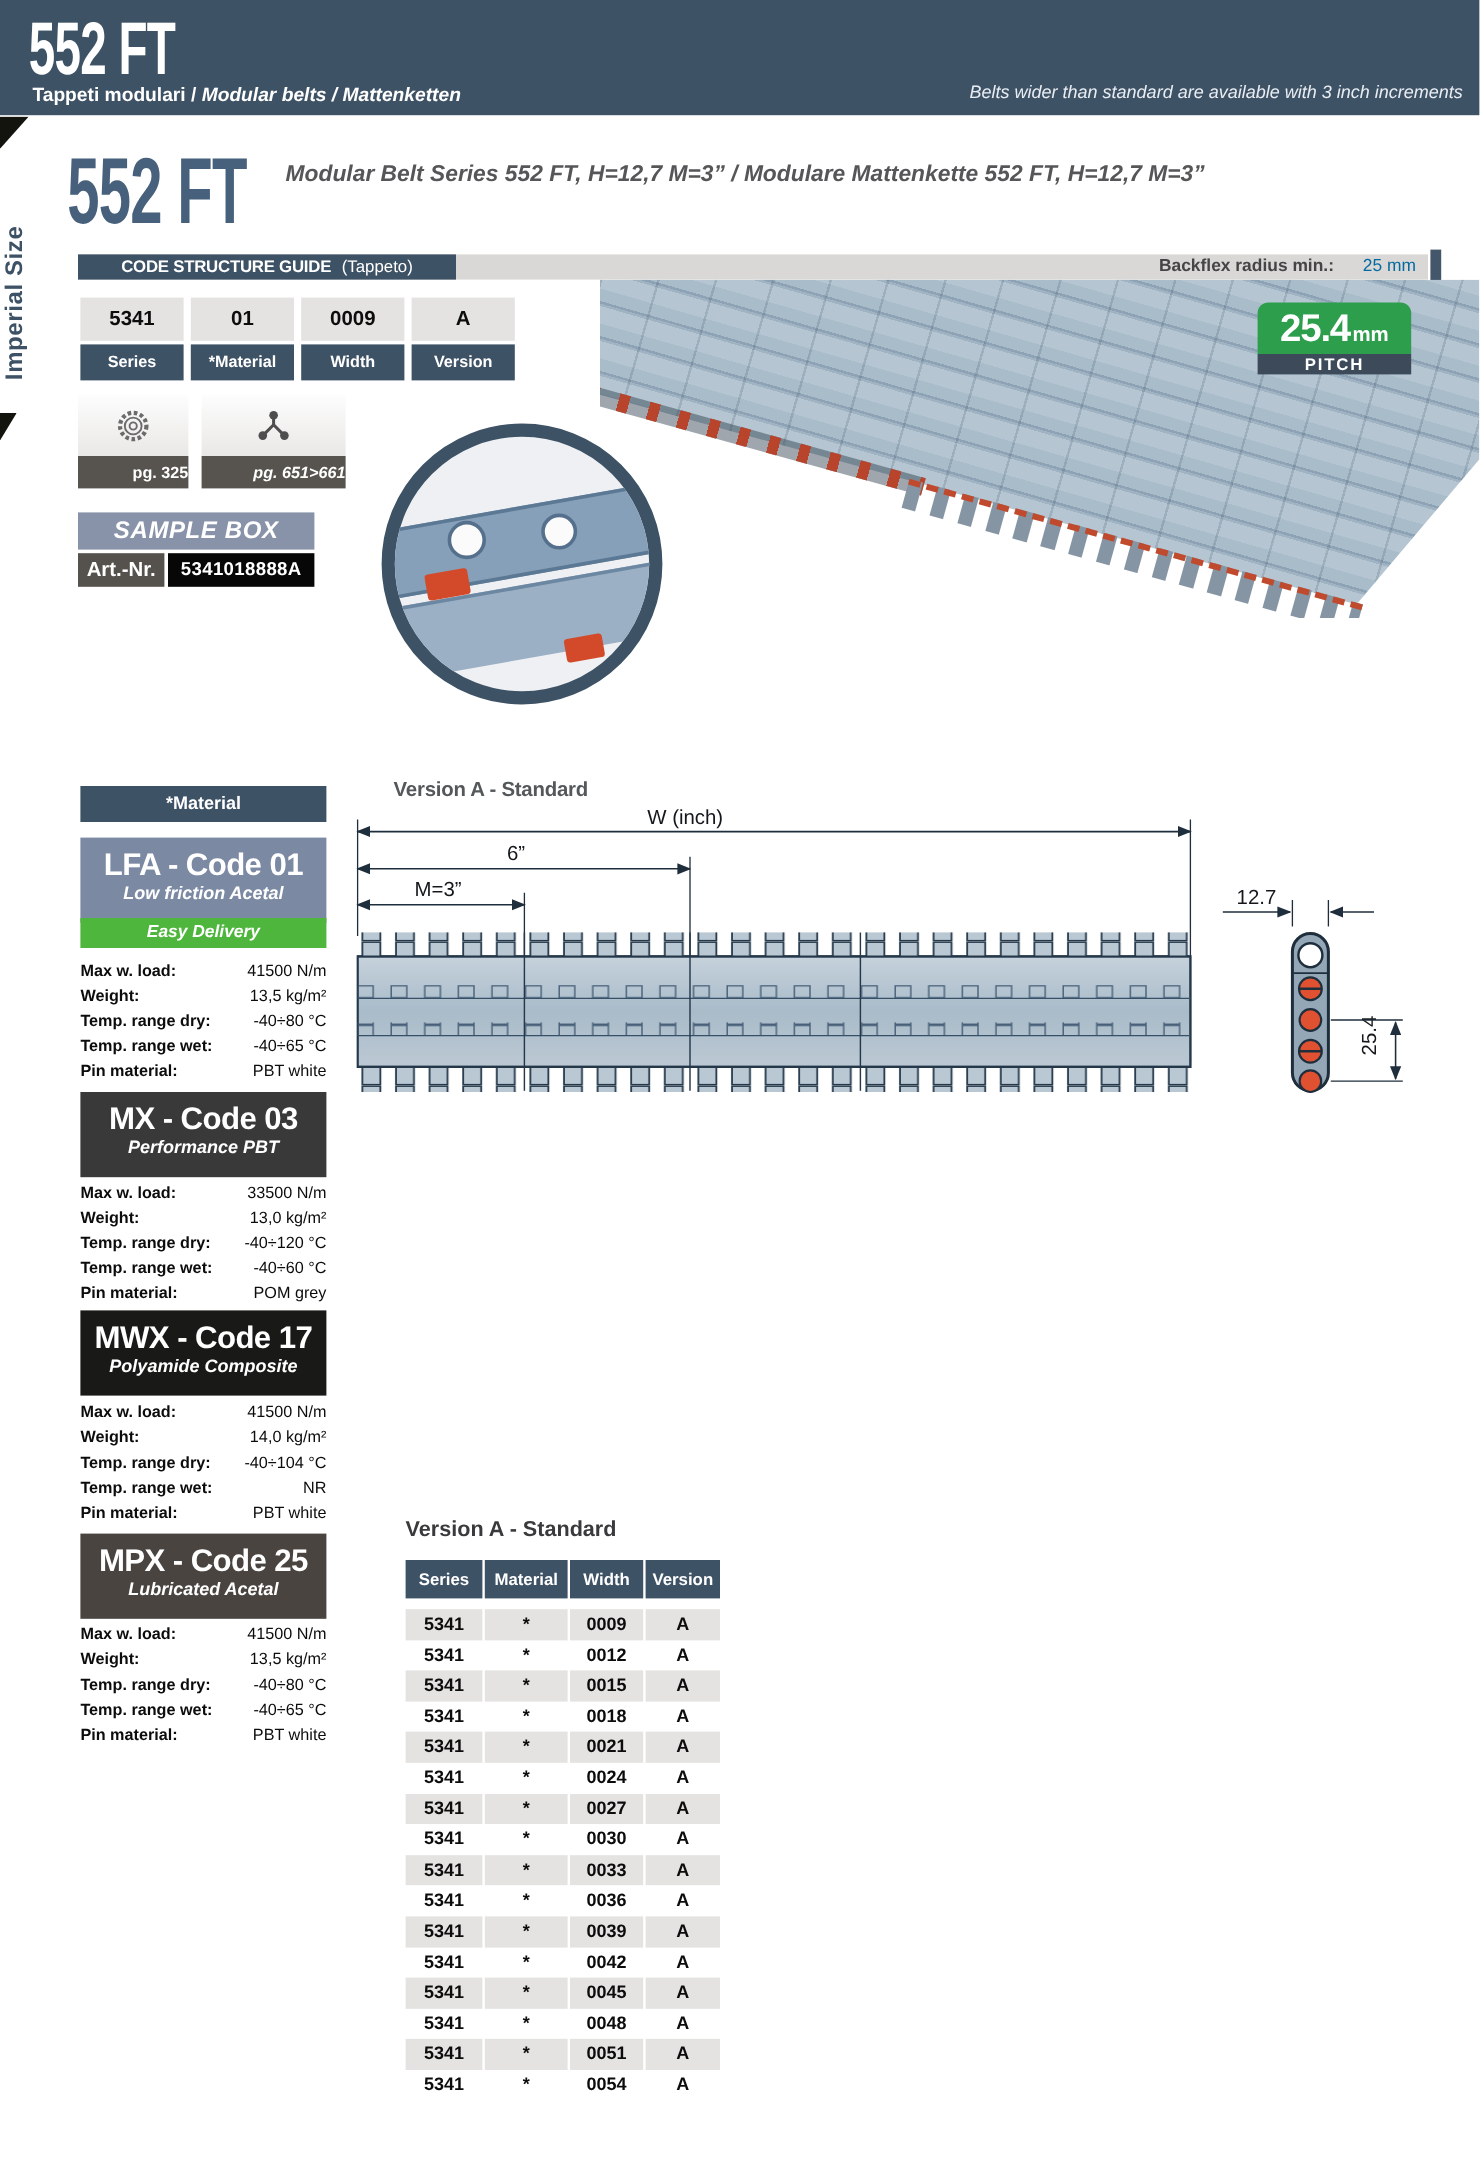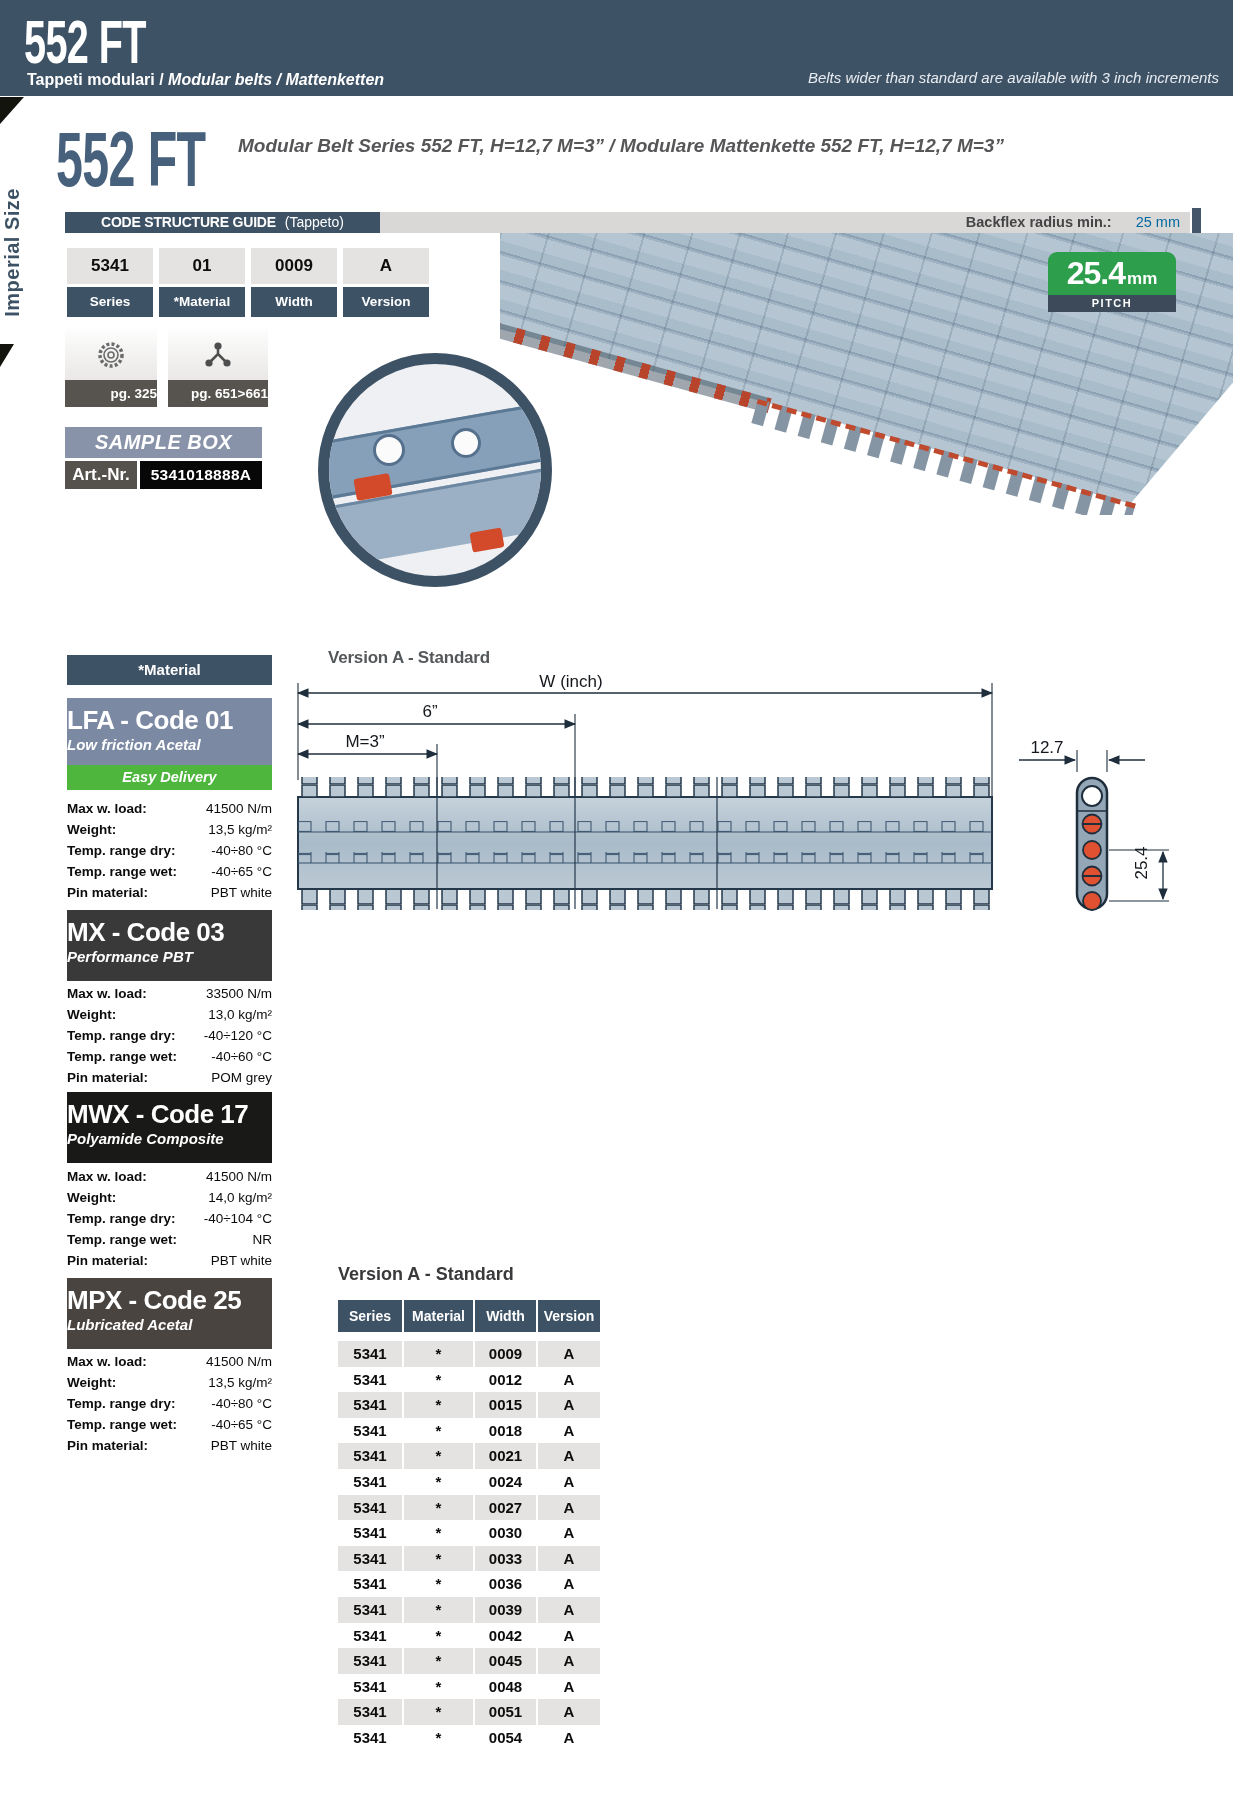--- a/index.html
+++ b/index.html
@@ -38,21 +38,21 @@
   
   .code-cells{position:absolute;left:67px;top:248px;display:flex;gap:6px;}
   .code-cell{width:86px;}
   .code-value{height:36px;background:#e4e3e1;color:#0d0d0d;font-weight:bold;font-size:17px;
     text-align:center;line-height:36px;}
   .code-label{margin-top:3px;height:30px;background:#3e5266;color:#fff;font-weight:bold;font-size:13.5px;
     text-align:center;line-height:30px;}
   
   .ref-box{position:absolute;top:329px;}
   .rb1{left:65px;width:92px;}
-  .rb2{left:168px;width:100px;}
+  .rb2{left:168px;width:120px;font-style:italic;}
   .ref-icon{height:51px;display:flex;align-items:center;justify-content:center;
     background:linear-gradient(#fdfdfd,#e9e8e6);}
   .ref-label{height:27px;background:#57544f;color:#ffffff;font-weight:bold;font-size:13.5px;
     text-align:right;line-height:27px;}
   
   .sample-bar{position:absolute;left:65px;top:427px;width:197px;height:31px;background:#8893a9;
     color:#fff;font-style:italic;font-weight:bold;font-size:20px;text-align:center;line-height:31px;letter-spacing:.5px;}
   .art-row{position:absolute;left:65px;top:461px;width:197px;height:28px;display:flex;}
   .art-label{width:72px;background:#55524d;color:#fff;font-weight:bold;font-size:17px;text-align:center;line-height:28px;}
   .art-value{flex:1;margin-left:3px;background:#070707;color:#fff;font-weight:bold;font-size:15.5px;
@@ -81,26 +81,26 @@
   .h2{left:122px;top:64px;width:24px;height:24px;}
   .mag-pin{position:absolute;background:#d34a2a;border-radius:3px;transform:rotate(-10deg);}
   .p1{left:26px;top:112px;width:36px;height:22px;}
   .p2{left:142px;top:166px;width:32px;height:20px;}
   
   .pitch-badge{position:absolute;left:1048px;top:252px;width:128px;}
   .badge-green{height:43px;background:#2d9e4b;border-radius:9px 9px 0 0;color:#fff;text-align:center;
     line-height:43px;white-space:nowrap;}
   .badge-green .bv{font-weight:bold;font-size:32px;letter-spacing:-1px;}
   .badge-green .bu{font-weight:bold;font-size:17px;margin-left:2px;}
-  .badge-pitch{height:17px;background:#3c4a5a;color:#fff;font-weight:bold;font-size:11px;
+  .badge-pitch{height:17px;background:#3c4a5a;color:#fff;font-weight:bold;font-size:14px;
     letter-spacing:1.5px;text-align:center;line-height:17px;}
   
   .mat-header{position:absolute;left:67px;top:655px;width:205px;height:30px;background:#3e5266;color:#fff;
     font-weight:bold;font-size:15px;text-align:center;line-height:30px;}
-  .mat-hdr{position:absolute;left:67px;width:205px;height:64px;color:#fff;padding-top:7px;box-sizing:content-box;}
+  .mat-hdr{position:absolute;left:67px;width:205px;height:64px;color:#fff;text-align:center;padding-top:7px;box-sizing:content-box;}
   .mat-hdr .code{font-size:26px;font-weight:bold;line-height:30px;letter-spacing:-.5px;}
   .mat-hdr .name{font-size:15px;font-weight:bold;font-style:italic;line-height:20px;}
   .mh0{top:698px;background:#7b89a3;}
   .mh1{top:910px;background:#393939;}
   .mh2{top:1092px;background:#191917;}
   .mh3{top:1278px;background:#494440;}
   .mat-tag{position:absolute;left:67px;top:765px;width:205px;height:25px;background:#4eb53d;color:#fff;
     font-weight:bold;font-style:italic;font-size:14.5px;text-align:center;line-height:25px;}
   .specs{position:absolute;left:67px;width:205px;}
   .sp0{top:798px;} .sp1{top:983px;} .sp2{top:1166px;} .sp3{top:1351px;}

